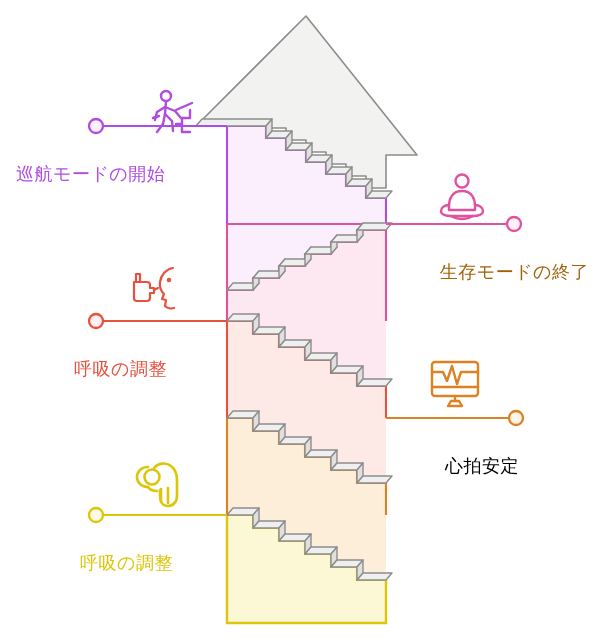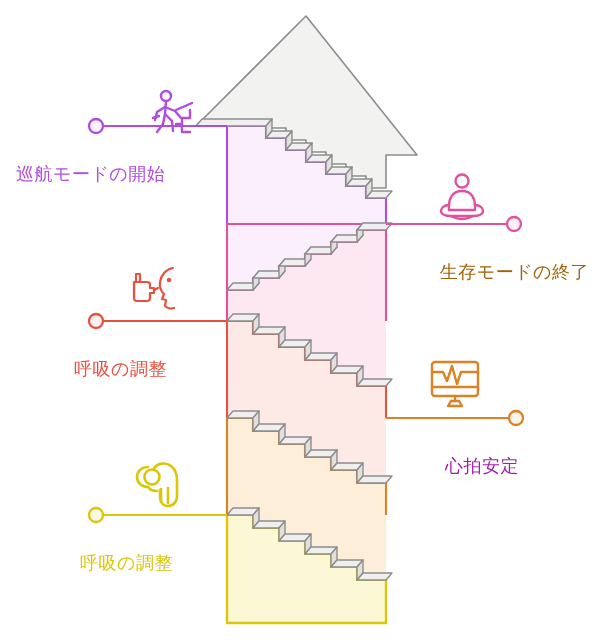--- a/index.html
+++ b/index.html
@@ -247,17 +247,17 @@
     </g>
 
   </svg>
 
   <div class="lbl lbl-left" style="left:16px; top:163px; color:#b04ce0;">巡航モードの開始</div>
 
   <div class="lbl lbl-right" style="right:16px; top:261px; color:#a16207;">生存モードの終了</div>
 
   <div class="lbl lbl-left" style="left:74px; top:358px; color:#e8503f;">呼吸の調整</div>
 
-  <div class="lbl lbl-right" style="right:86px; top:455px; color:#a21caf;">心拍安定</div>
+  <div class="lbl lbl-right" style="right:86px; top:455px; color:#000000;">心拍安定</div>
 
   <div class="lbl lbl-left" style="left:80px; top:552px; color:#dbc60a;">呼吸の調整</div>
 
 </div>
 
 </body></html>

